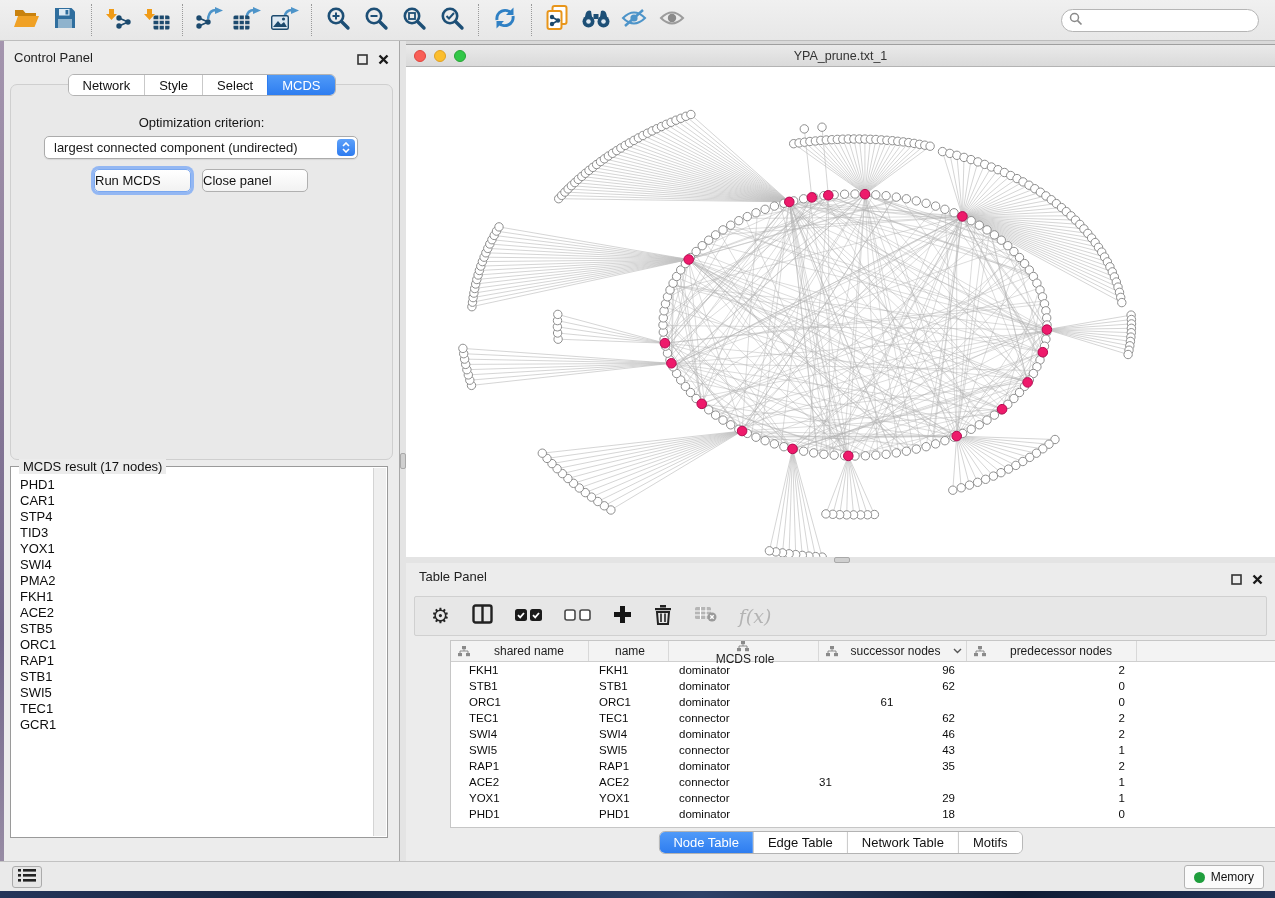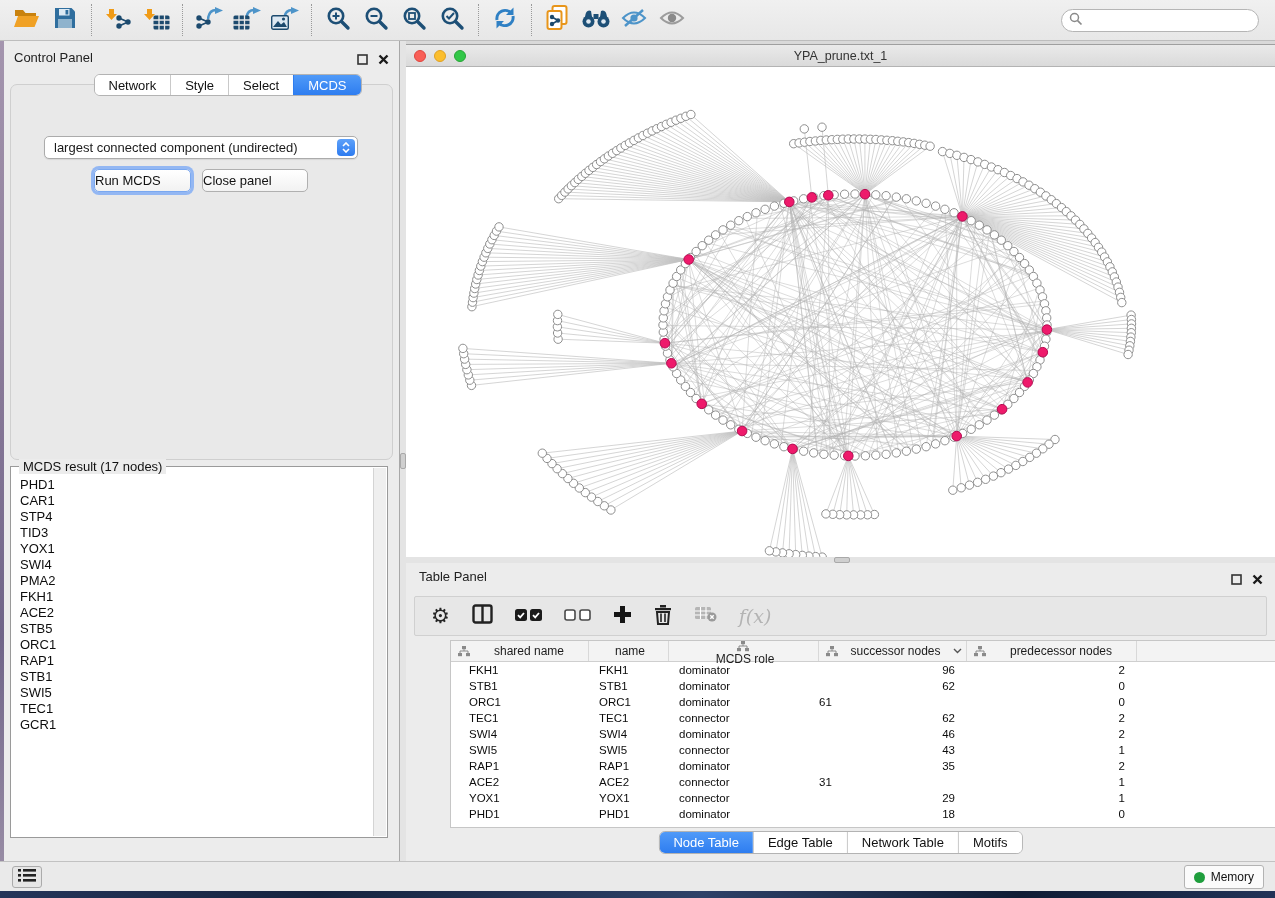--- a/index.html
+++ b/index.html
@@ -18,21 +18,21 @@
 
   
   .left-strip { position:absolute; left:0; top:41px; width:4px; height:850px; background:linear-gradient(180deg,#a495ae,#8d7d9b 35%,#6f6488 70%,#9d91a8); }
   .bottom-strip { position:absolute; left:0; top:891px; width:1275px; height:7px; background:linear-gradient(90deg,#25355a,#16233f 25%,#2e4168 55%,#101c35 80%,#223357); }
 
   
   .control-panel { position:absolute; left:4px; top:41px; width:396px; height:820px; background:#ececec; border-right:1px solid #a8a8a8; }
   .cp-title { position:absolute; left:10px; top:9px; font-size:13px; color:#222; }
   .panel-icons { position:absolute; top:10px; right:10px; display:flex; gap:10px; align-items:center; }
   .inner-panel { position:absolute; left:6px; top:43px; width:383px; height:376px; background:#e9e9e9; border:1px solid #cfcfcf; border-radius:7px; }
-  .seg-tabs { position:absolute; top:33px; left:50%; transform:translateX(-50%); display:inline-flex; border:1px solid #b3b3b3; border-radius:6px; overflow:hidden; background:#fff; height:22px; z-index:3; box-shadow:0 0 0 1px rgba(255,255,255,.35) inset;margin-left:26px; }
+  .seg-tabs { position:absolute; top:33px; left:50%; transform:translateX(-50%); display:inline-flex; border:1px solid #b3b3b3; border-radius:6px; overflow:hidden; background:#fff; height:22px; z-index:3; box-shadow:0 0 0 1px rgba(255,255,255,.35) inset; }
   .seg { padding:2px 14px; font-size:13px; line-height:17px; background:#fff; color:#111; border-left:1px solid #c9c9c9; }
   .seg:first-child { border-left:none; }
   .seg.active { background:linear-gradient(#509af8,#2e7df0); color:#fff; border-left-color:#2e7df0; }
   .opt-label { position:absolute; top:74px; left:0; width:100%; text-align:center; font-size:13px; color:#141414; }
   .select { position:absolute; left:40px; top:95px; width:314px; height:23px; background:#fff; border:1px solid #ababab; border-radius:5px; font-size:13px; display:flex; align-items:center; padding-left:9px; box-shadow:0 1px 1px rgba(0,0,0,.08); }
   .select .stepper { position:absolute; right:2px; top:2px; width:18px; height:17px; border-radius:4px; background:linear-gradient(#5ea1f9,#2d7bf0); display:flex; flex-direction:column; align-items:center; justify-content:center; gap:1px; }
   .btn { position:absolute; height:23px; background:linear-gradient(#ffffff,#f2f2f2); border:1px solid #b0b0b0; border-radius:5px; font-size:13px; text-align:left; line-height:21px; color:#111; }
   .btn.focus { box-shadow:0 0 0 3px rgba(90,150,250,.6); border-color:#7aa8f0; }
   .mcds-fieldset { position:absolute; left:6px; top:425px; width:378px; height:372px; border:1px solid #9a9a9a; background:#fff; }
   .mcds-legend { position:absolute; top:-8px; left:8px; background:#ececec; padding:0 4px; font-size:13px; color:#111; }
@@ -281,20 +281,21 @@
           <path d="M1.5 1.5 L9.5 9.5 M9.5 1.5 L1.5 9.5" stroke="#1b1b1b" stroke-width="2.4"></path>
         </svg></span>
   </div>
   <div class="inner-panel"></div>
   <div class="seg-tabs">
     <div class="seg">Network</div>
     <div class="seg">Style</div>
     <div class="seg">Select</div>
     <div class="seg active">MCDS</div>
   </div>
+  <div class="opt-label">Optimization criterion:</div>
   <div class="select">
     <span>largest connected component (undirected)</span>
     <span class="stepper">
       <svg width="8" height="5">
           <path d="M1 4 L4 1 L7 4" stroke="#fff" stroke-width="1.6" fill="none"></path>
         </svg>
       <svg width="8" height="5">
           <path d="M1 1 L4 4 L7 1" stroke="#fff" stroke-width="1.6" fill="none"></path>
         </svg>
     </span>
@@ -807,21 +808,21 @@
           <div class="td" style="width: 138px; padding-left: 18px;">STB1</div>
           <div class="td" style="width: 80px; padding-left: 10px;">STB1</div>
           <div class="td" style="width: 150px; padding-left: 10px;">dominator</div>
           <div class="td" style="width: 148px; text-align: right; padding-right: 12px;">62</div>
           <div class="td" style="width: 170px; text-align: right; padding-right: 12px;">0</div>
         </div>
         <div class="trow">
           <div class="td" style="width: 138px; padding-left: 18px;">ORC1</div>
           <div class="td" style="width: 80px; padding-left: 10px;">ORC1</div>
           <div class="td" style="width: 150px; padding-left: 10px;">dominator</div>
-          <div class="td" style="width: 148px; text-align: left; padding-right: 12px;">61</div>
+          <div class="td" style="width: 148px; text-align: center; padding-right: 12px;">61</div>
           <div class="td" style="width: 170px; text-align: right; padding-right: 12px;">0</div>
         </div>
         <div class="trow">
           <div class="td" style="width: 138px; padding-left: 18px;">TEC1</div>
           <div class="td" style="width: 80px; padding-left: 10px;">TEC1</div>
           <div class="td" style="width: 150px; padding-left: 10px;">connector</div>
           <div class="td" style="width: 148px; text-align: right; padding-right: 12px;">62</div>
           <div class="td" style="width: 170px; text-align: right; padding-right: 12px;">2</div>
         </div>
         <div class="trow">

